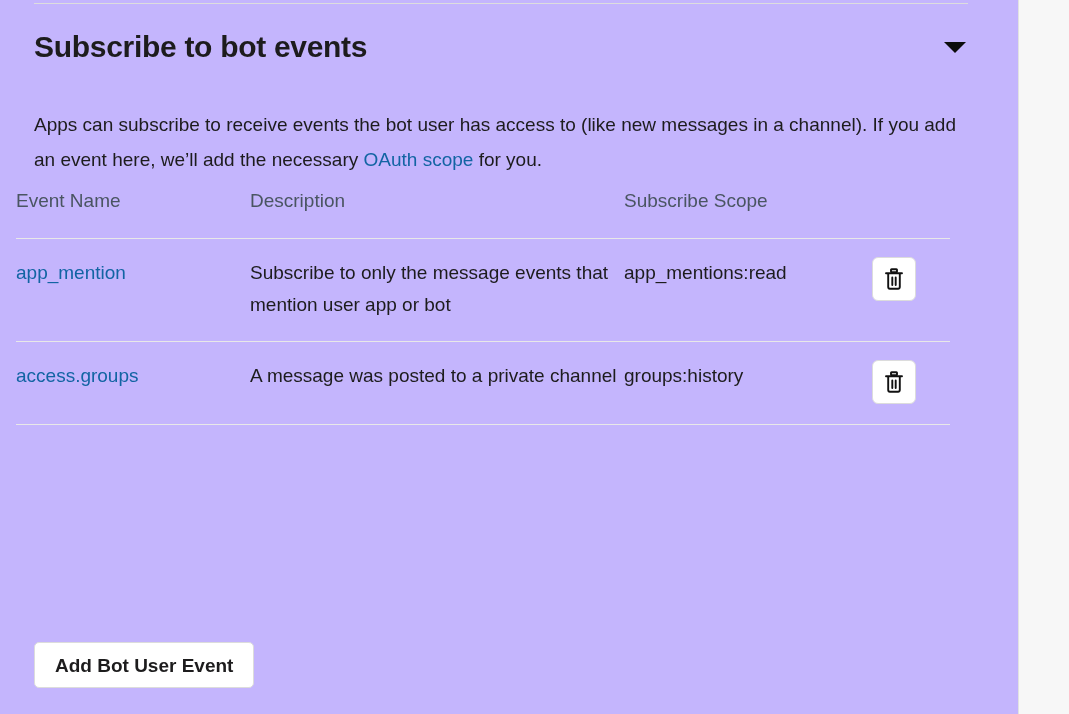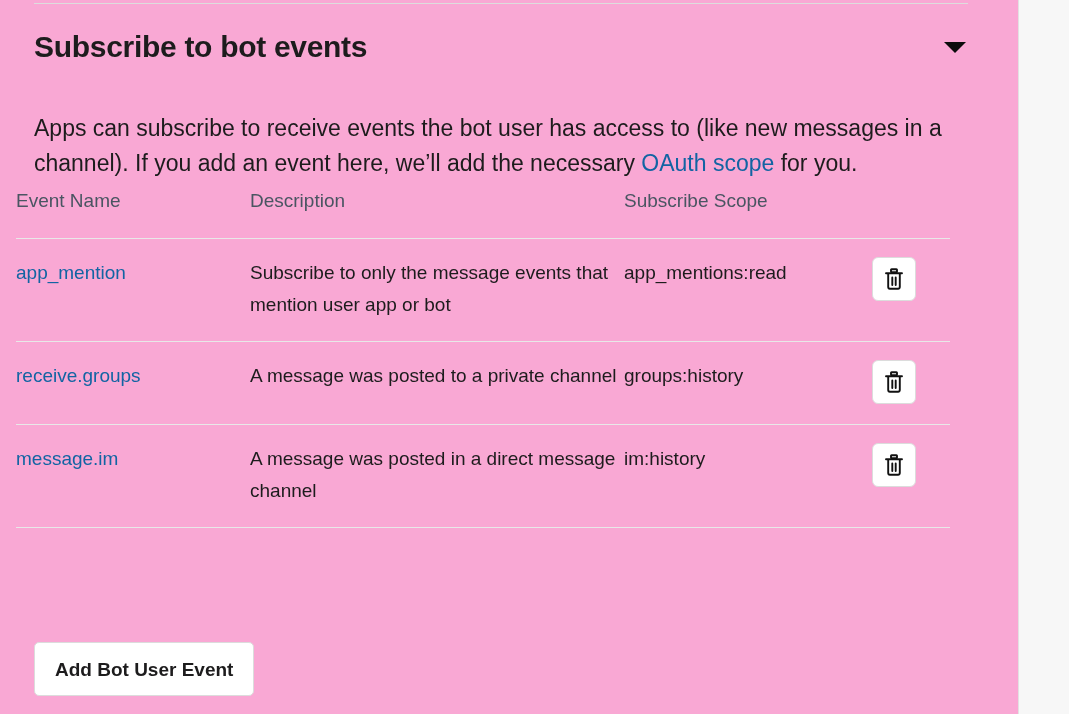--- a/index.html
+++ b/index.html
@@ -28,21 +28,21 @@
     border-left: 1px solid #e2e2e2;
   }
 
   
   #content {
     position: absolute;
     top: 0;
     left: 0;
     width: 1018px;
     height: 714px;
-    background: #f9a8d4;
+    background: #c4b5fd;
     padding: 0;
   }
 
   .top-divider {
     position: absolute;
     top: 3px;
     left: 34px;
     width: 934px;
     height: 1px;
     background: #dddddd;
@@ -80,21 +80,21 @@
     border-left: 11px solid transparent;
     border-right: 11px solid transparent;
     border-top: 11px solid #0c0c0c;
   }
 
   .section-desc {
     position: absolute;
     top: 88px;
     left: 34px;
     width: 930px;
-    font-size: 23px;
+    font-size: 19px;
     line-height: 35px;
     color: #1d1c1d;
   }
   .link {
     color: #1264a3;
     text-decoration: none;
     cursor: pointer;
   }
 
   
@@ -152,21 +152,21 @@
     cursor: pointer;
     padding: 0;
   }
   .delete-btn svg { display: block; }
 
   
   .add-btn {
     position: absolute;
     top: 642px;
     left: 34px;
-    height: 54px;
+    height: 46px;
     padding: 0 20px;
     border: 1px solid #dcdcdc;
     border-radius: 5px;
     background: #ffffff;
     font-family: "Liberation Sans", sans-serif;
     font-size: 19px;
     font-weight: bold;
     color: #1d1c1d;
     cursor: pointer;
     line-height: 1;
@@ -223,57 +223,38 @@
                 <path d="M8.3 9.4v7.6M11.7 9.4v7.6" stroke="#111" stroke-width="1.9" stroke-linecap="round"></path>
               </svg>
             </span>
           </button>
         </td>
       </tr>
 
 
       <tr>
         <td class="cell-name">
-          <a>receive.groups</a>
+          <a>access.groups</a>
         </td>
         <td class="cell-desc">A message was posted to a private channel</td>
         <td class="cell-scope">groups:history</td>
         <td class="cell-action">
           <button class="delete-btn">
             <span>
               <svg width="20" height="22" viewBox="0 0 20 22" fill="none" xmlns="http://www.w3.org/2000/svg">
                 <rect x="7" y="1.2" width="6" height="3" rx="0.6" stroke="#111" stroke-width="1.9"></rect>
                 <path d="M2 5.2h16" stroke="#111" stroke-width="1.9" stroke-linecap="round"></path>
                 <path d="M4.2 5.8v13.3a1.6 1.6 0 0 0 1.6 1.6h8.4a1.6 1.6 0 0 0 1.6-1.6V5.8" stroke="#111" stroke-width="1.9" stroke-linejoin="round"></path>
                 <path d="M8.3 9.4v7.6M11.7 9.4v7.6" stroke="#111" stroke-width="1.9" stroke-linecap="round"></path>
               </svg>
             </span>
           </button>
         </td>
       </tr>
 
-      <tr>
-        <td class="cell-name">
-          <a>message.im</a>
-        </td>
-        <td class="cell-desc">A message was posted in a direct message channel</td>
-        <td class="cell-scope">im:history</td>
-        <td class="cell-action">
-          <button class="delete-btn">
-            <span>
-              <svg width="20" height="22" viewBox="0 0 20 22" fill="none" xmlns="http://www.w3.org/2000/svg">
-                <rect x="7" y="1.2" width="6" height="3" rx="0.6" stroke="#111" stroke-width="1.9"></rect>
-                <path d="M2 5.2h16" stroke="#111" stroke-width="1.9" stroke-linecap="round"></path>
-                <path d="M4.2 5.8v13.3a1.6 1.6 0 0 0 1.6 1.6h8.4a1.6 1.6 0 0 0 1.6-1.6V5.8" stroke="#111" stroke-width="1.9" stroke-linejoin="round"></path>
-                <path d="M8.3 9.4v7.6M11.7 9.4v7.6" stroke="#111" stroke-width="1.9" stroke-linecap="round"></path>
-              </svg>
-            </span>
-          </button>
-        </td>
-      </tr>
 
     </tbody>
   </table>
 
   <button class="add-btn">Add Bot User Event</button>
 
 </div>
 
 <div id="right-panel"></div>
 

